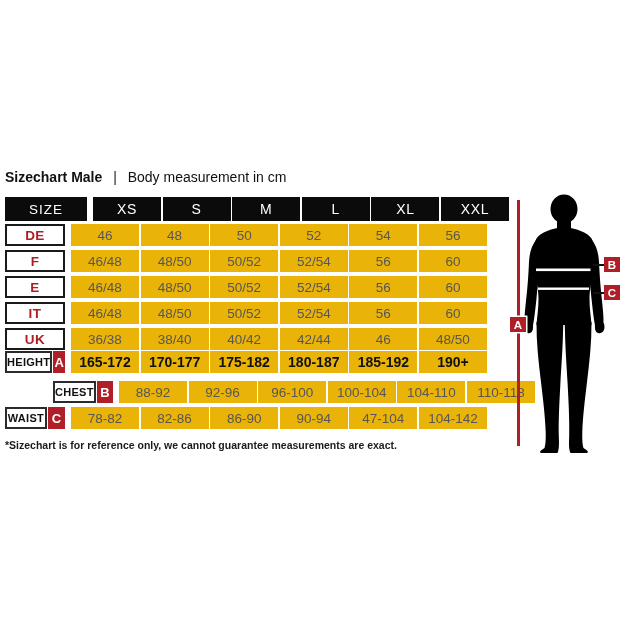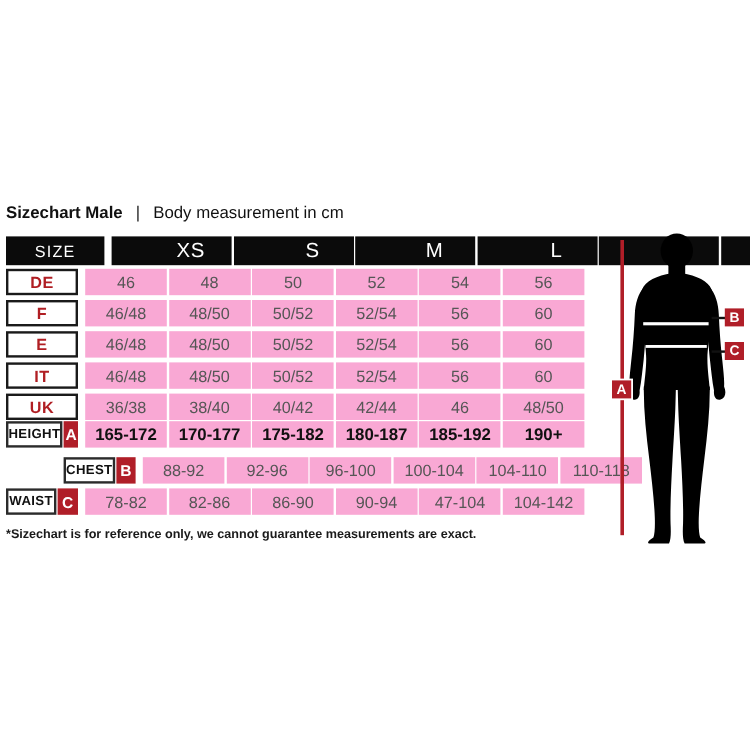--- a/index.html
+++ b/index.html
@@ -16,24 +16,24 @@
   .title .t-sep{margin:0 7px;color:#222;font-weight:400;}
 
   
   .trow{position:absolute;left:5px;display:flex;height:22px;align-items:stretch;}
   .r-header{top:197px;height:24px;text-align:right;}
   .r-de{top:224px;} .r-f{top:250px;} .r-e{top:276px;} .r-it{top:302px;} .r-uk{top:328px;}
   .r-height{top:351px;} .r-chest{top:381px;padding-left:48px;} .r-waist{top:407px;}
 
   .lblcol{width:60px;margin-right:6px;display:flex;}
   .cell{width:68px;margin-right:1.6px;display:flex;align-items:center;justify-content:center;
-        background:#f9a8d4;color:#565656;font-size:13.5px;}
+        background:#eab308;color:#565656;font-size:13.5px;}
   .cell:last-child{margin-right:0;}
 
-  .hcell{background:#0b0b0b;color:#ffffff;font-size:17px;letter-spacing:.6px;padding-left:32px;}
+  .hcell{background:#0b0b0b;color:#ffffff;font-size:14px;letter-spacing:.6px;}
   .hlbl{width:82px;margin-right:6px;background:#0b0b0b;color:#fff;display:flex;
         align-items:center;justify-content:center;font-size:13.5px;letter-spacing:1px;}
 
   .countrybox{flex:1;background:#fff;border:2px solid #1a1a1a;box-sizing:border-box;
         display:flex;align-items:center;justify-content:center;
         color:#b01e23;font-weight:bold;font-size:13.5px;letter-spacing:.4px;}
 
   .measlbl{width:57px;background:#fff;border:2px solid #2b2b2b;box-sizing:border-box;
         display:flex;align-items:center;justify-content:center;
         color:#111;font-weight:bold;font-size:11px;letter-spacing:.3px;}

